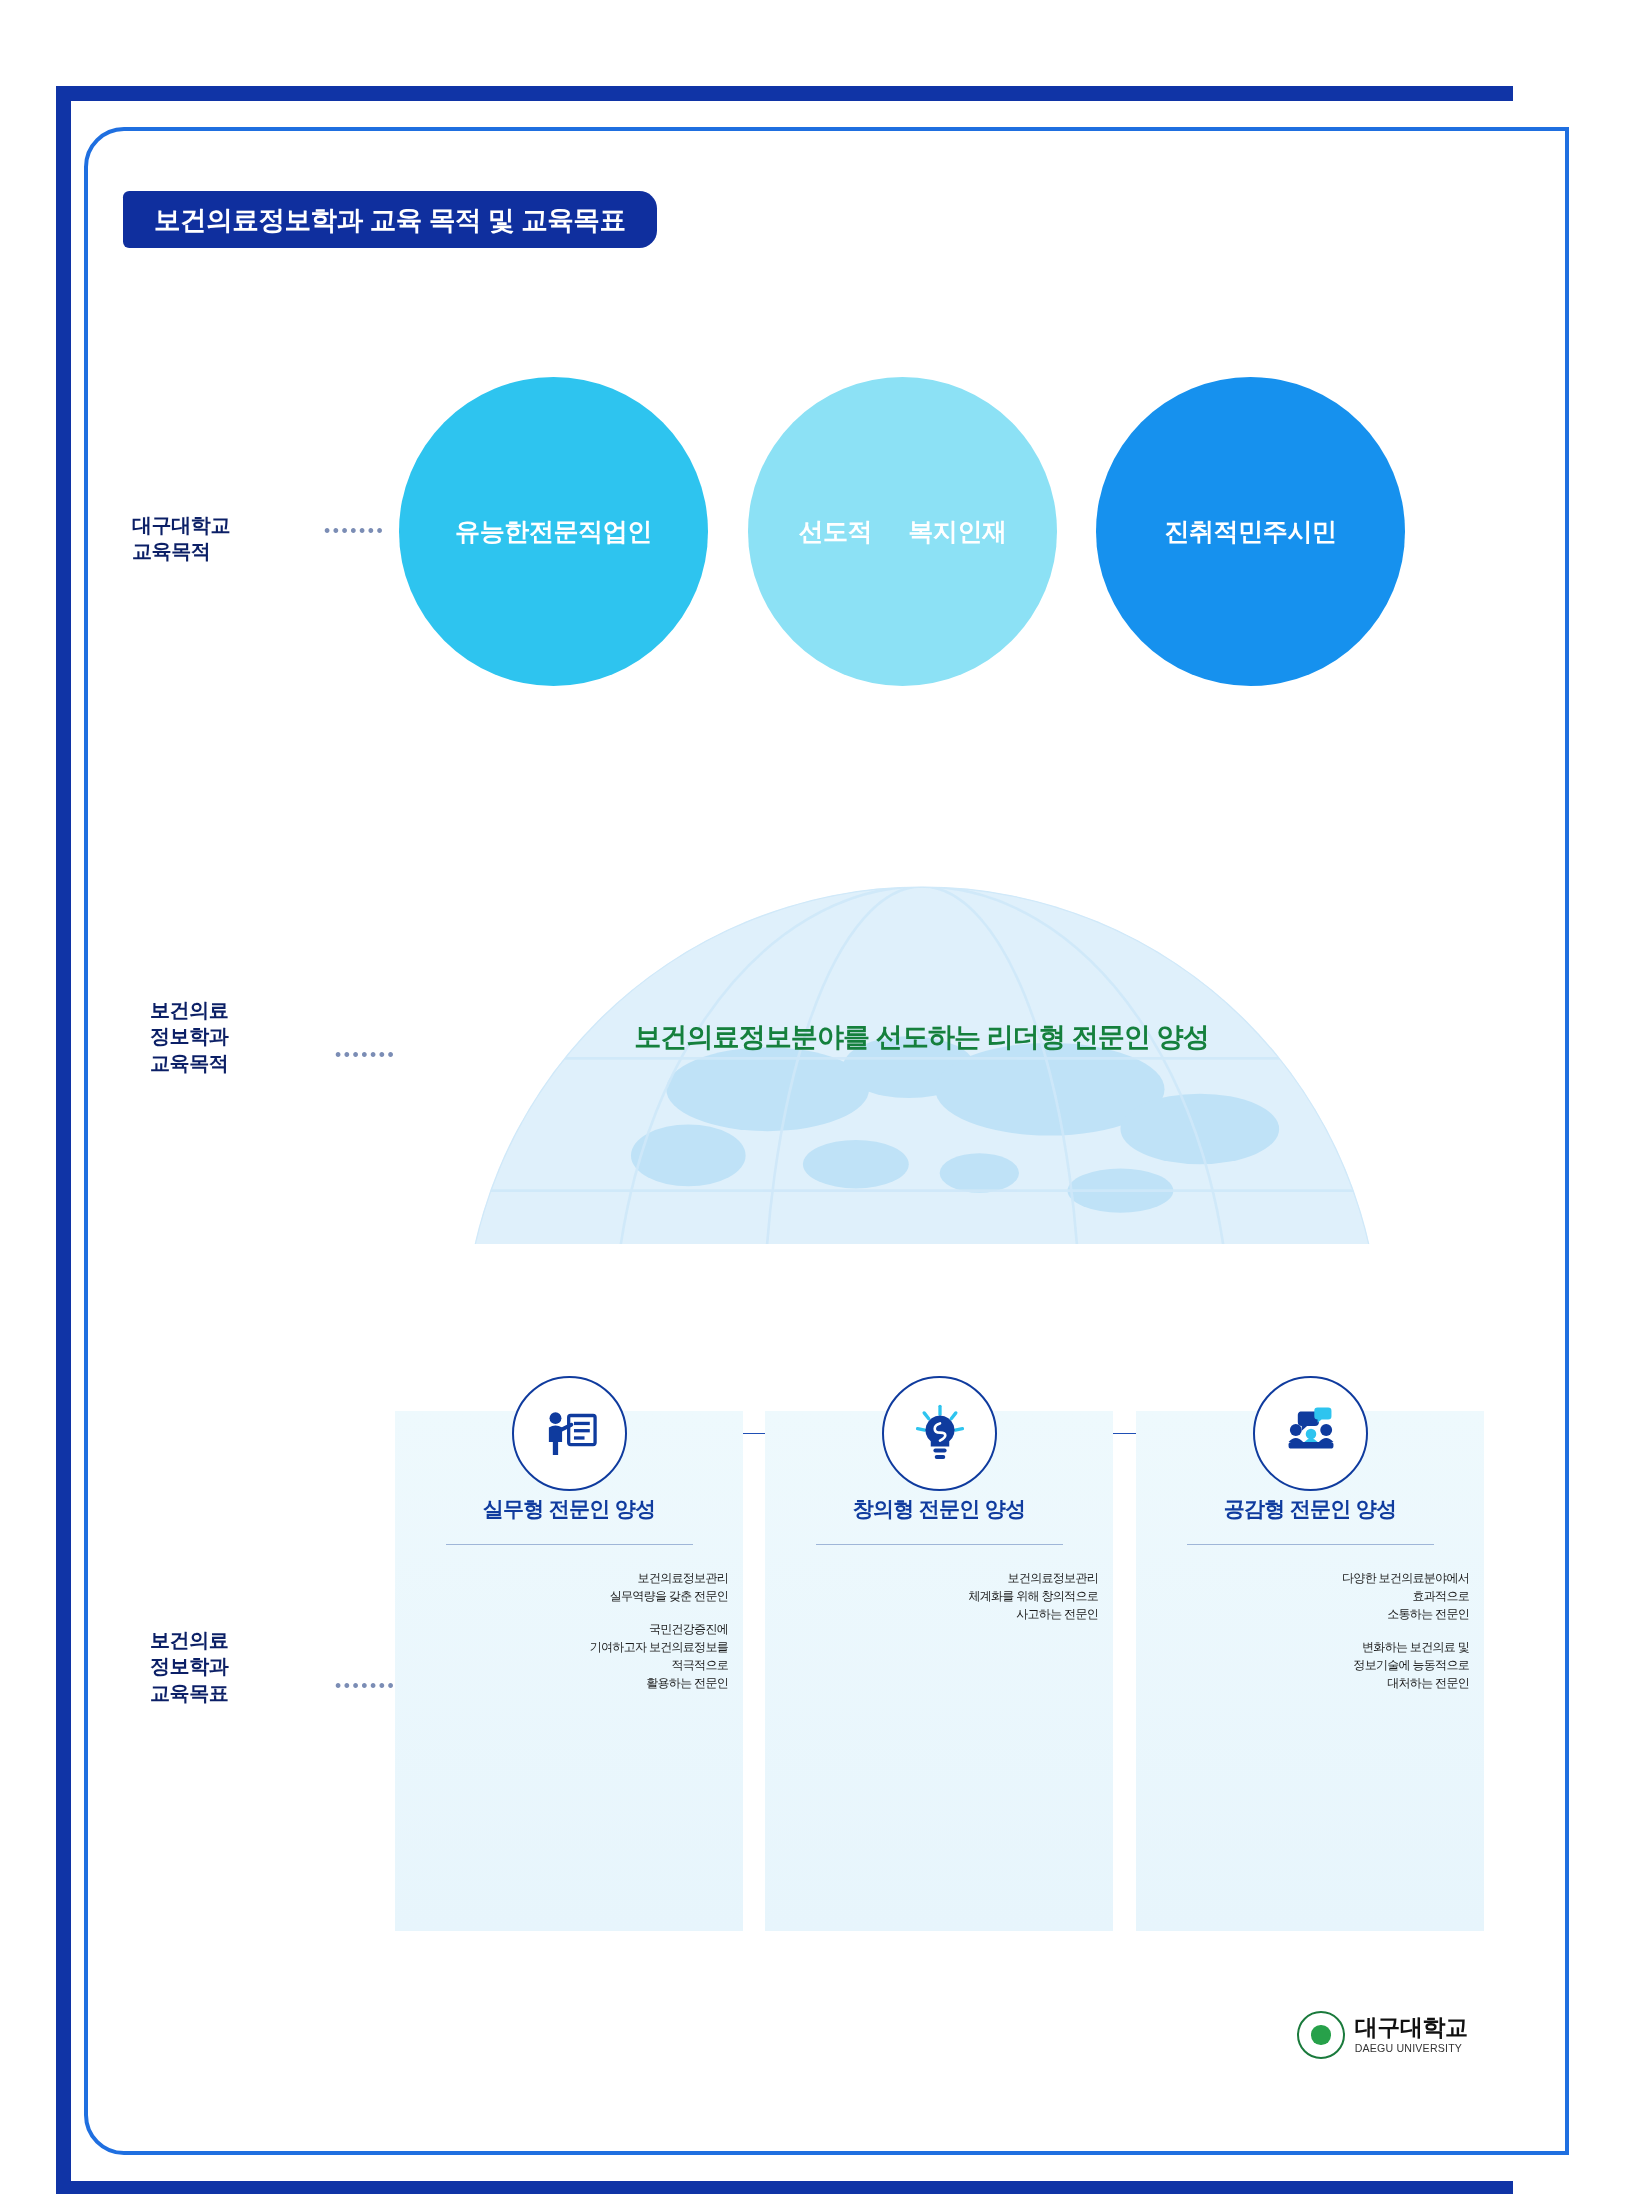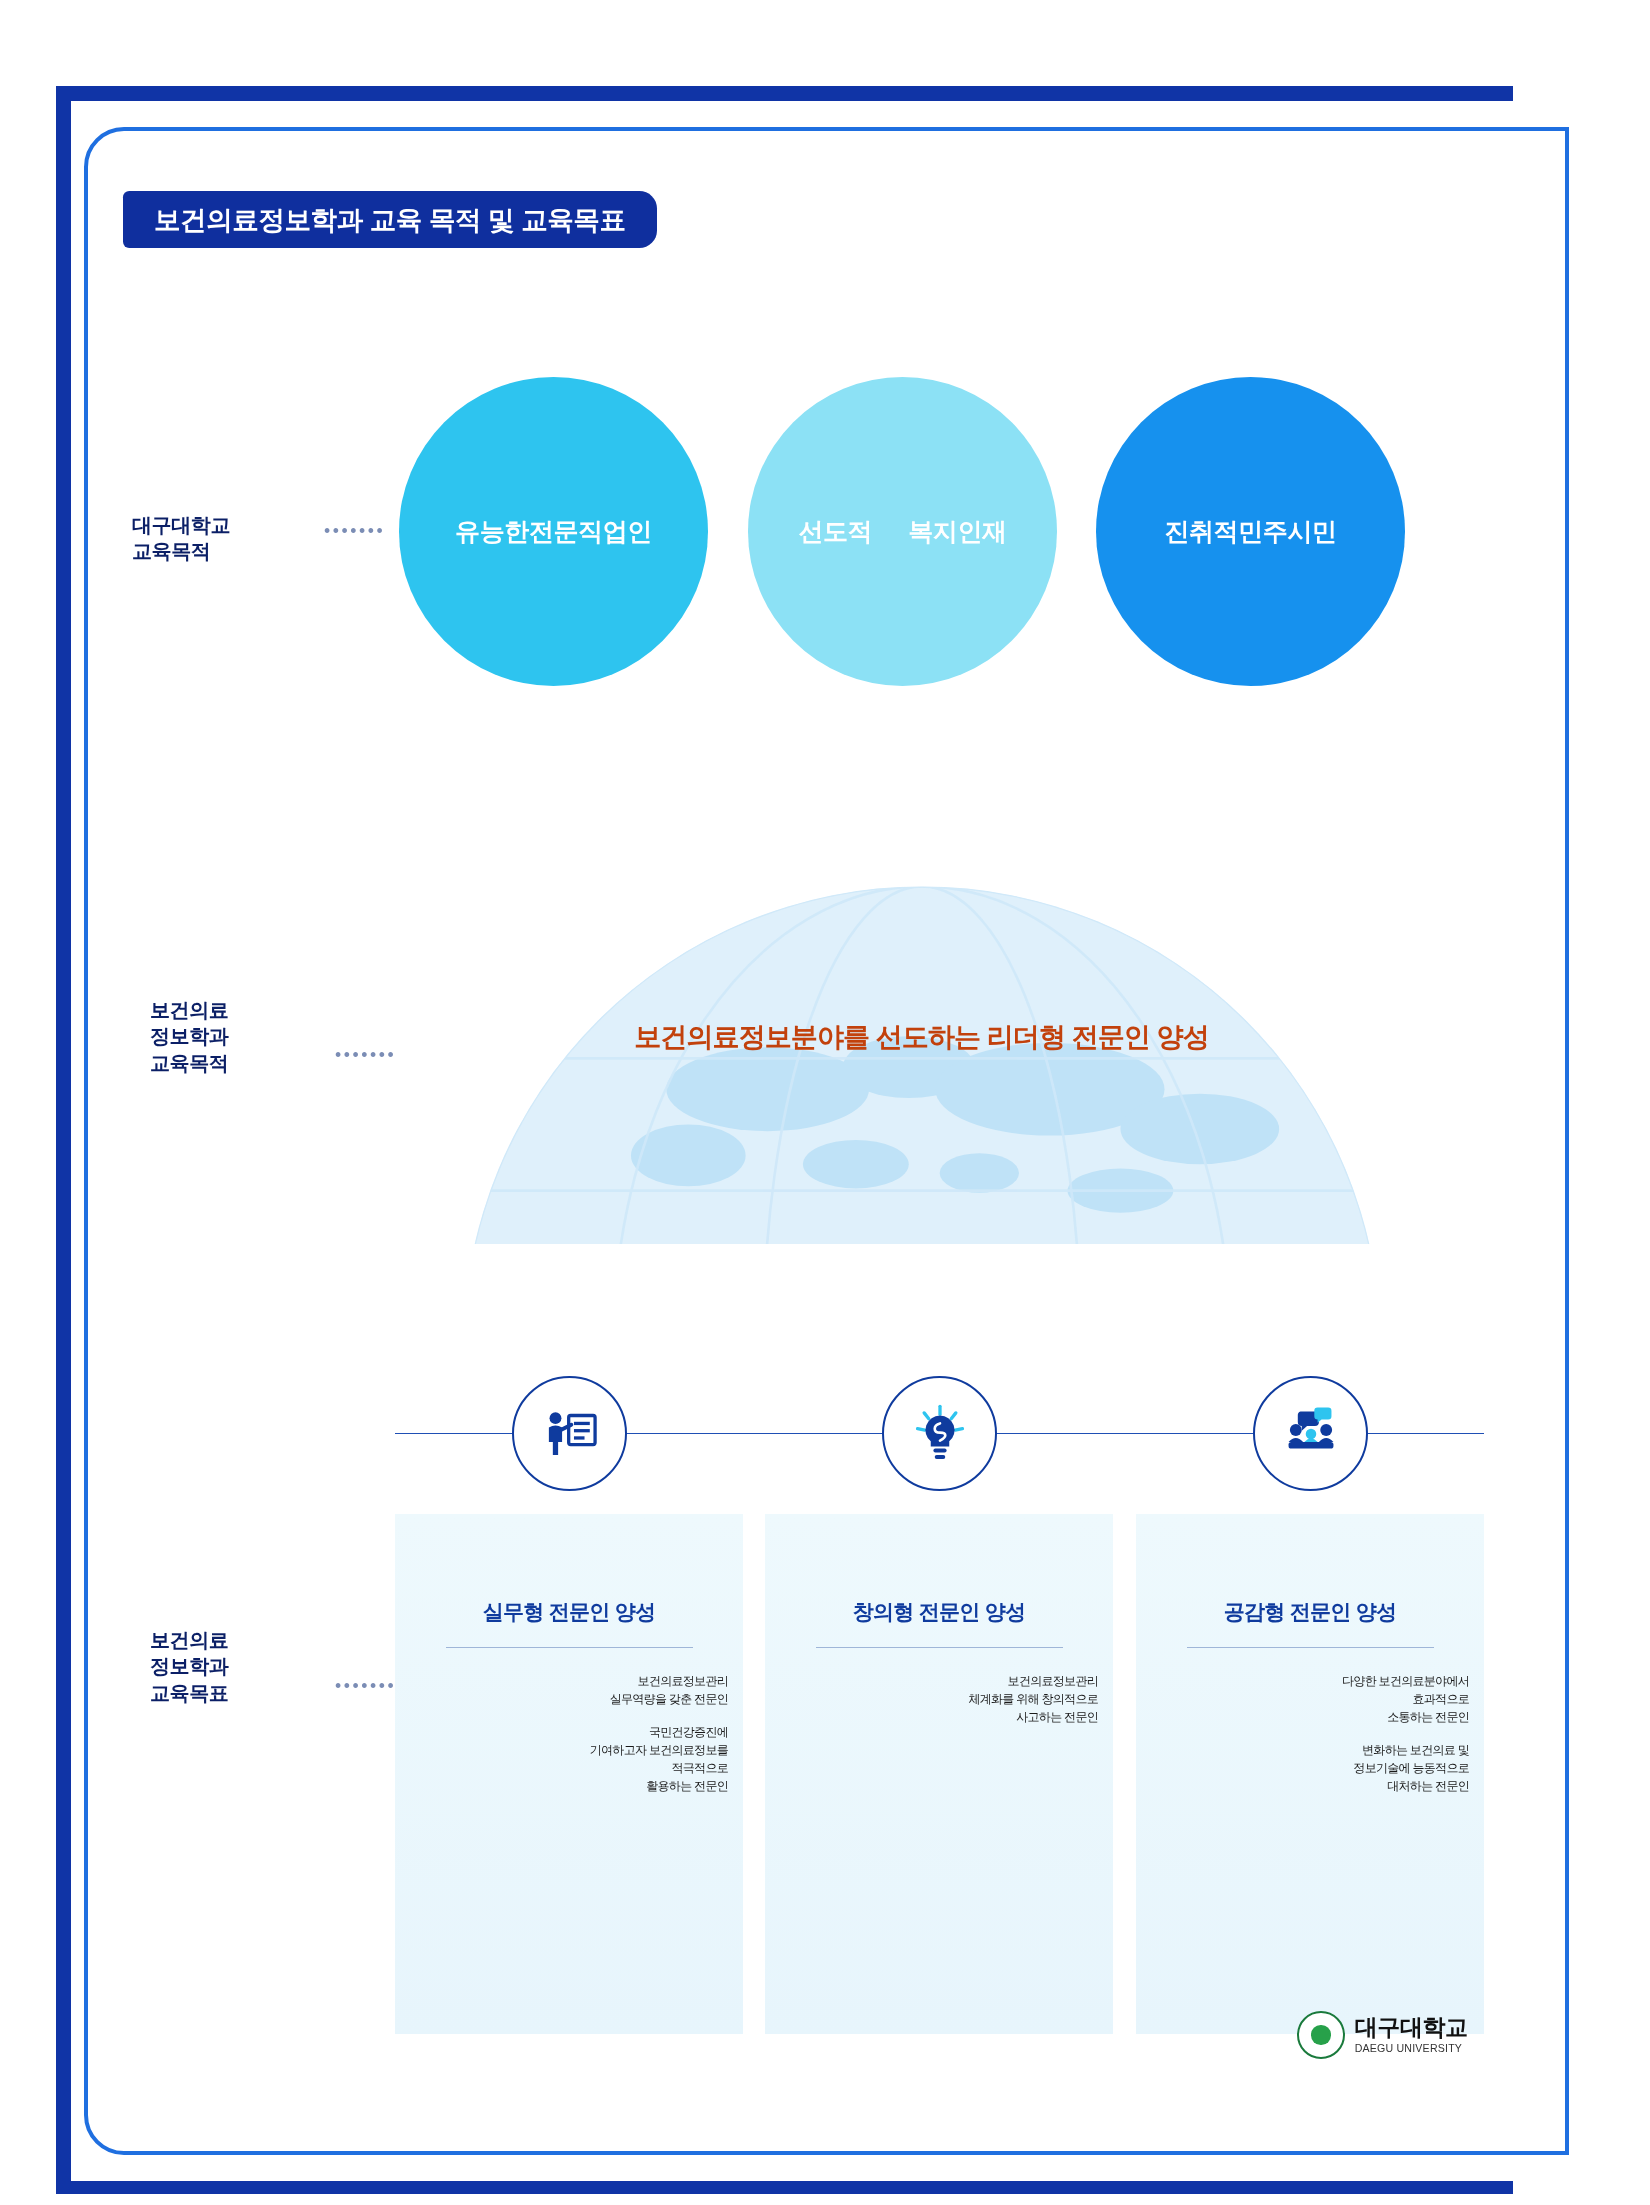--- a/index.html
+++ b/index.html
@@ -109,36 +109,36 @@
   .globe-lines {
     position: absolute; left: 50%; top: 0;
     transform: translateX(-50%);
     width: 926px; height: 926px;
   }
   .mission-text {
     position: absolute;
     left: 388px; top: 1019px;
     width: 1067px;
     text-align: center;
-    color: #c2410c;
+    color: #15803d;
     font-size: 27px;
     font-weight: bold;
     letter-spacing: -0.9px;
   }
 
   
   .goal-line {
     position: absolute;
     top: 1433px;
     height: 1.3px;
     background: #1f4fb5;
   }
   .goal-col {
     position: absolute;
-    top: 1514px;
+    top: 1411px;
     width: 348px;
     height: 520px;
     background: linear-gradient(180deg, #eef9fd 0%, #e7f5fc 100%);
     display: flex; flex-direction: column; align-items: center;
   }
   .goal-col.g1 { left: 395px; }
   .goal-col.g2 { left: 765px; }
   .goal-col.g3 { left: 1136px; }
 
   .goal-icon {

